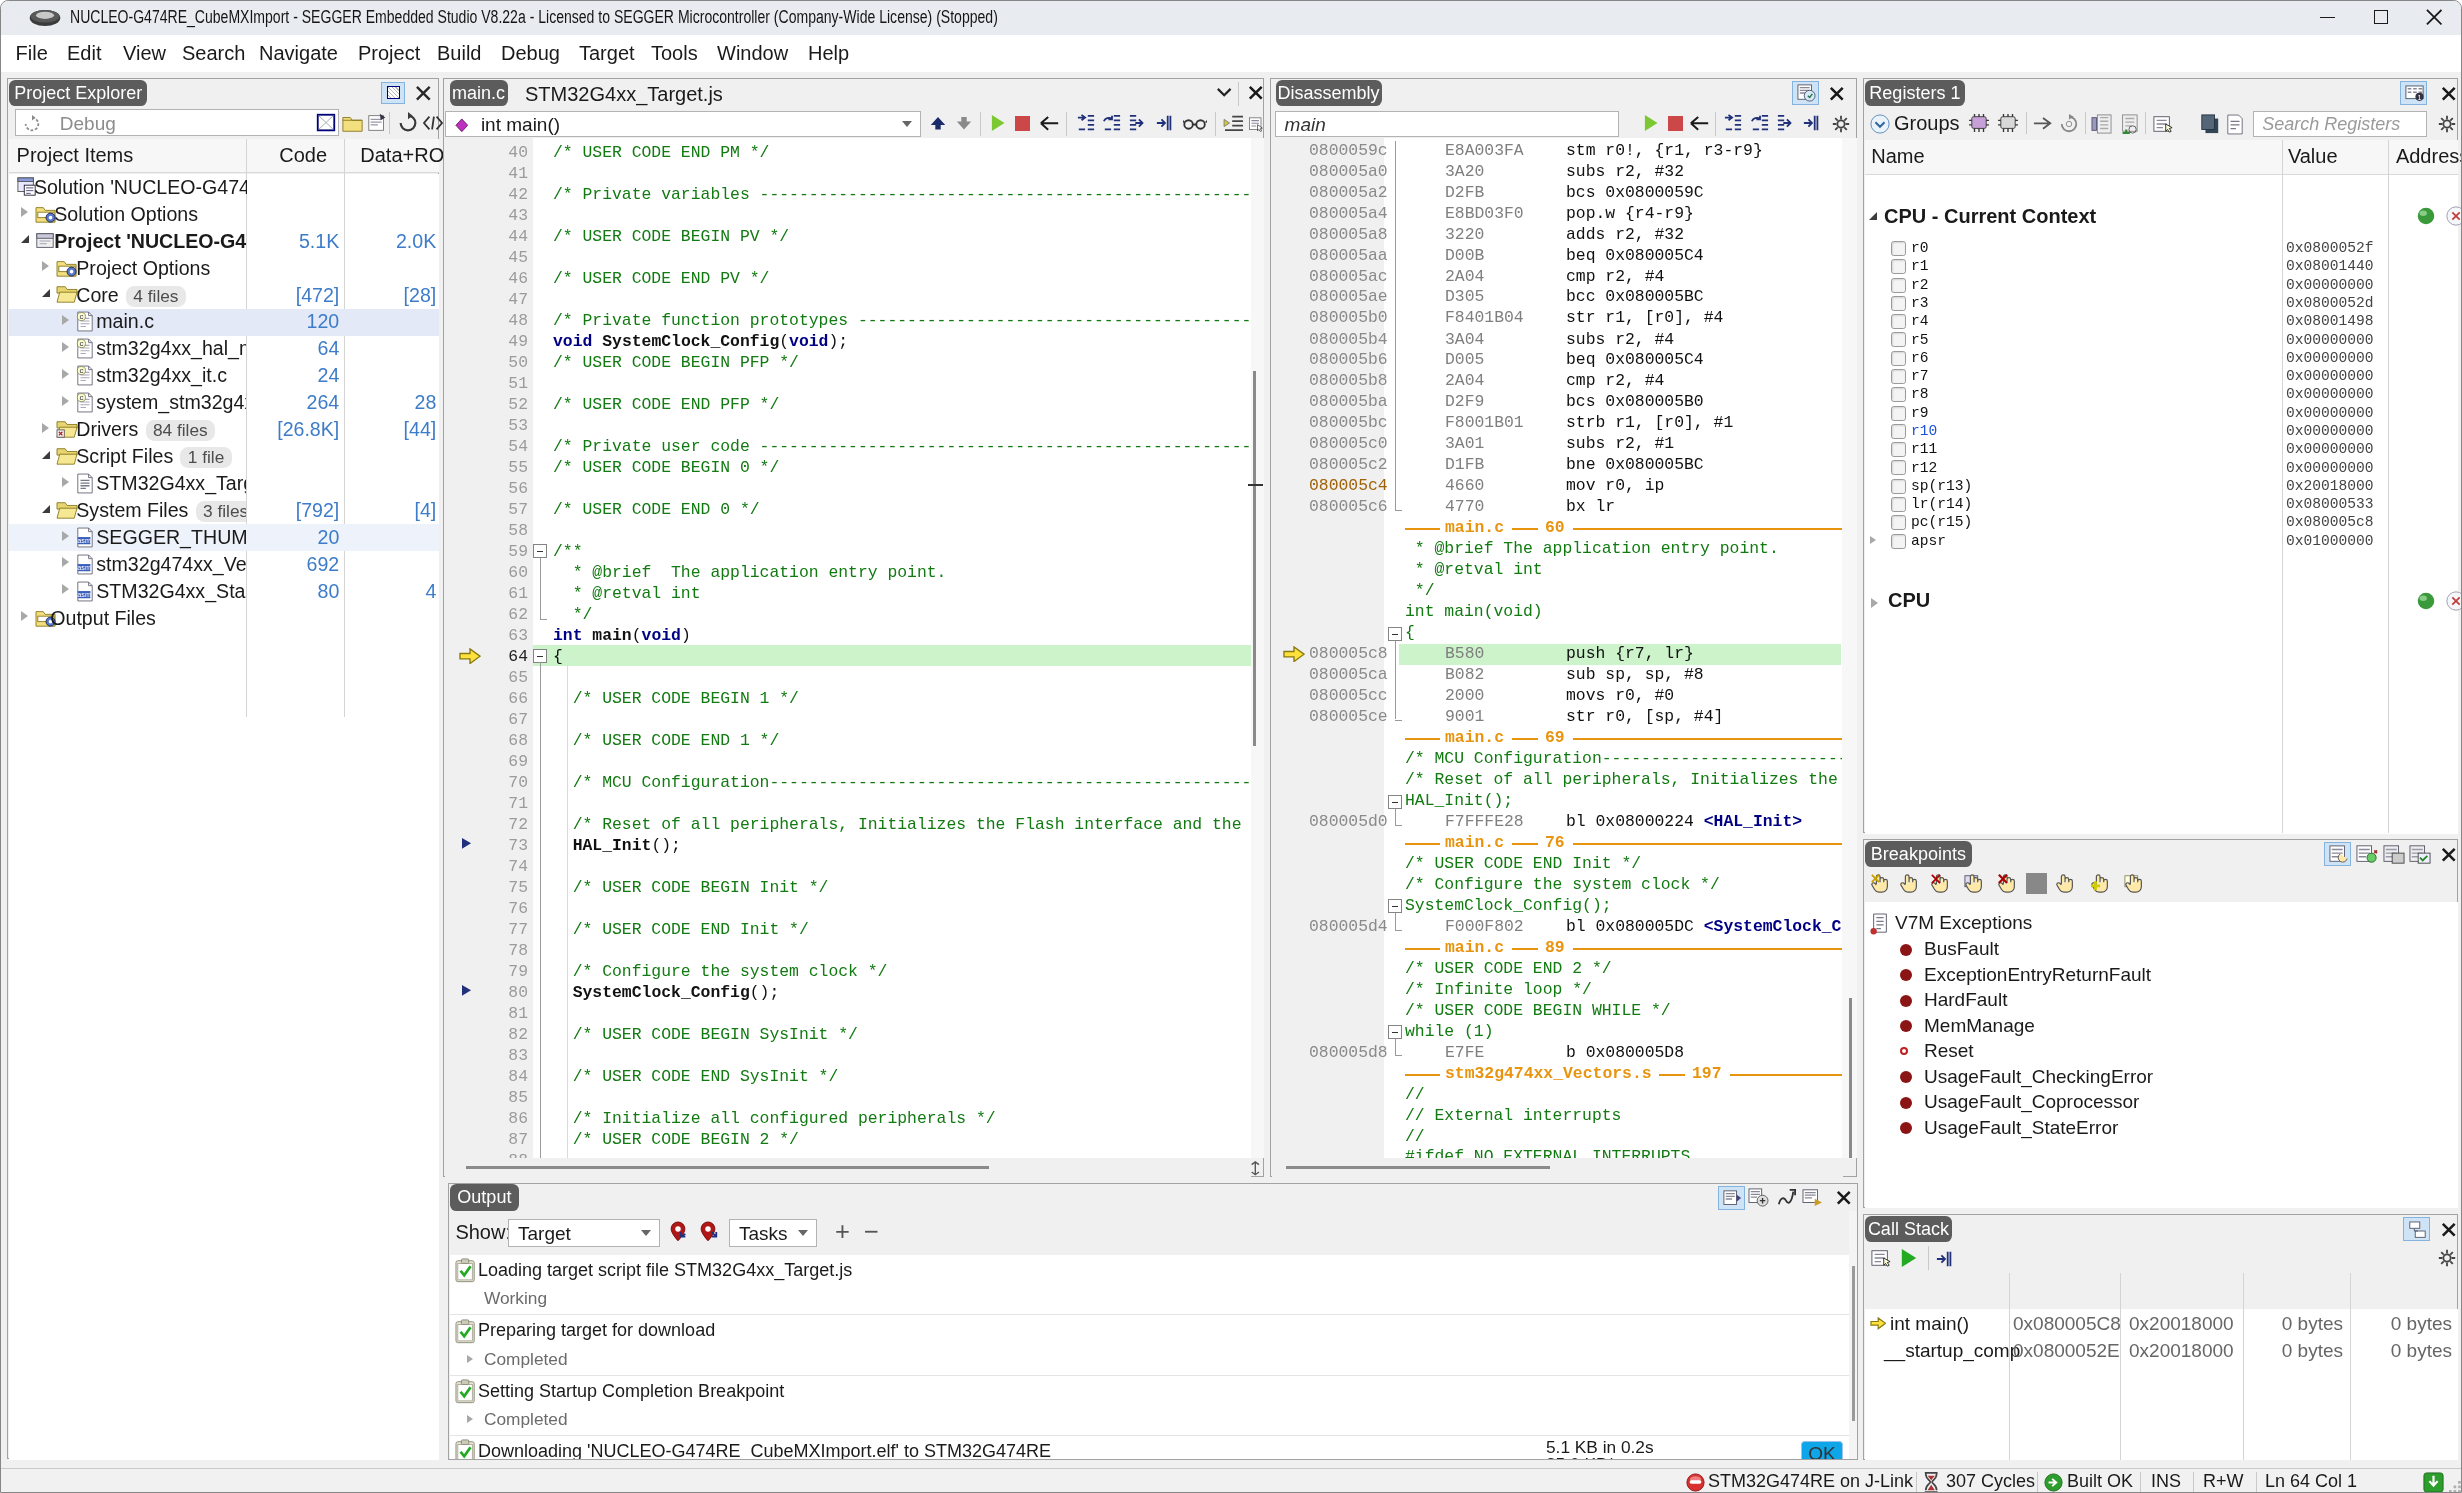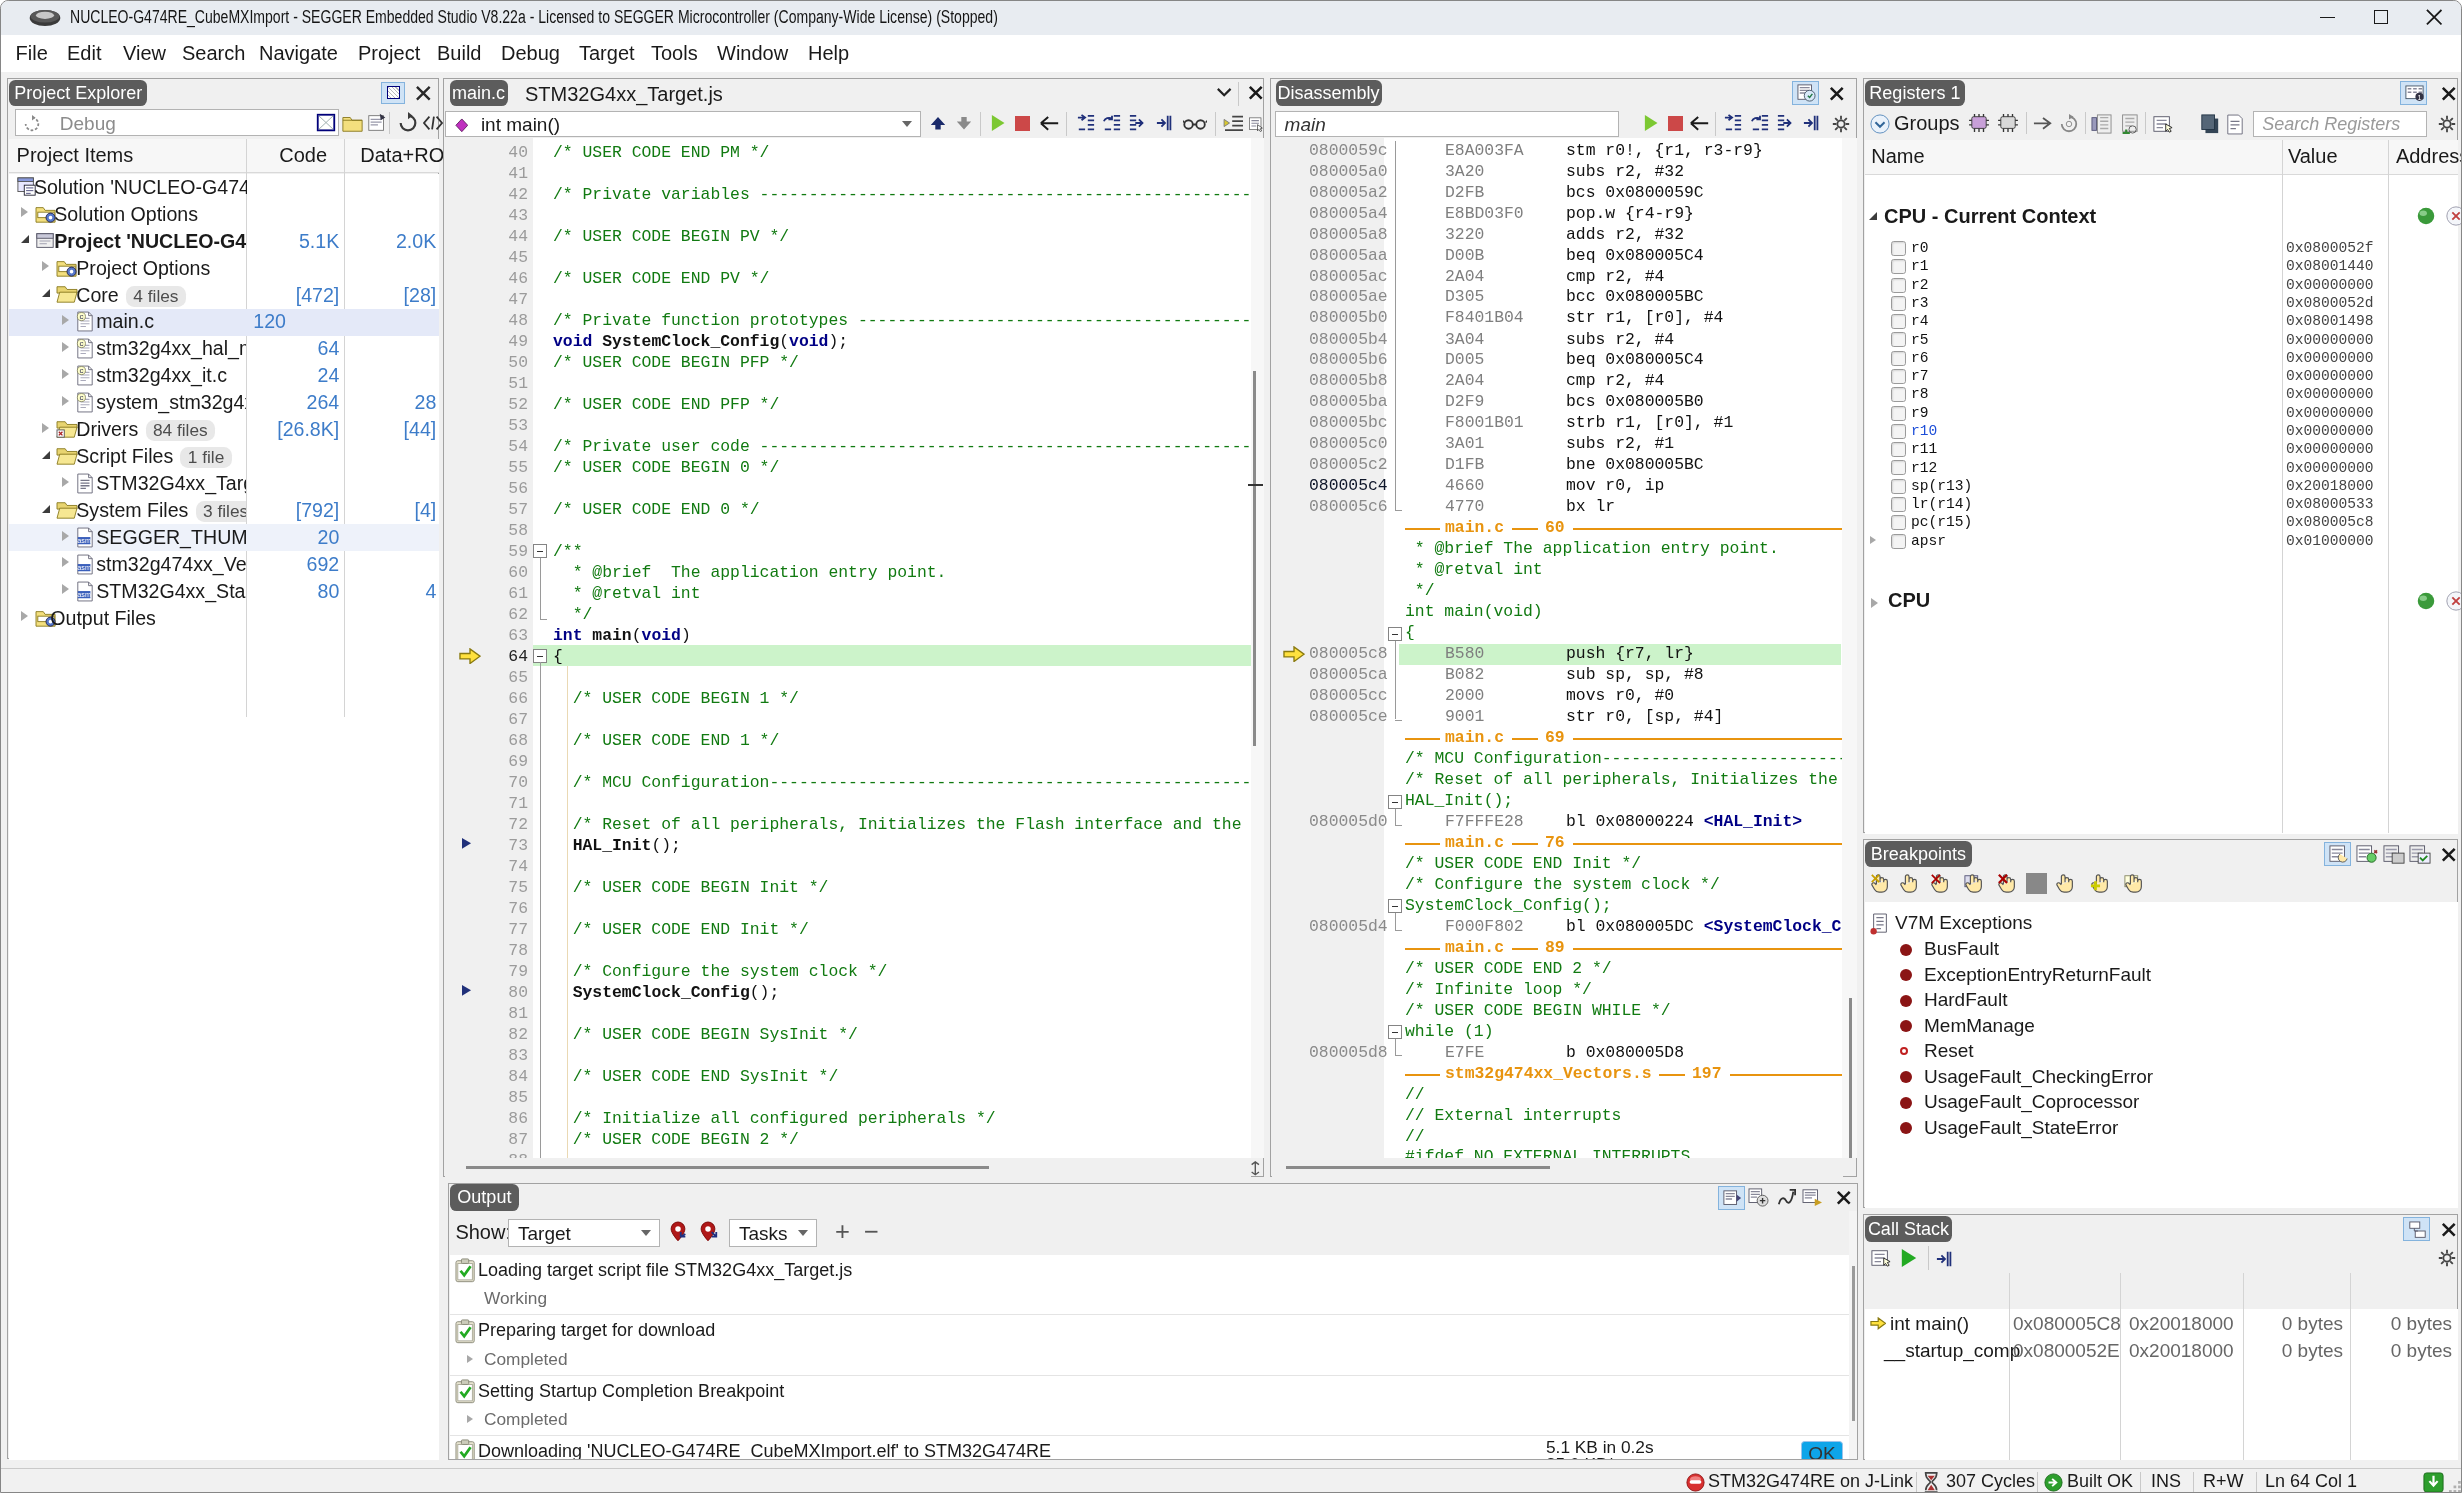--- a/index.html
+++ b/index.html
@@ -167,21 +167,21 @@
 <div class="abs" style="left:0;top:135px;width:430px;height:27px;background:#e4e9f8"></div>
 <div class="arrc" style="left:53px;top:141px"></div>
 <svg class="abs" style="left:67px;top:137px;font-size:21.5px" width="18" height="21" viewBox="0 0 20 23">
           <path d="M2 1 h12 l4 4 v17 H2 z" fill="#fff" stroke="#667"></path>
           <path d="M14 1 l0 4 4 0" fill="none" stroke="#667"></path>
           <path d="M5 8h10M5 11h10M5 14h10M5 17h6" stroke="#aab" stroke-width="1.2"></path>
           <circle cx="6" cy="6" r="4.5" fill="#ffffcc" stroke="#886"></circle>
           <text x="6" y="9" font-size="9" text-anchor="middle" fill="#335" font-family="Liberation Sans">c</text>
         </svg>
 <div class="abs" style="left:87px;top:136px;width:150px;overflow:hidden;white-space:nowrap;">main.c</div>
-<div class="abs num" style="left:244px;top:136px;width:86px;text-align:left">120</div>
+<div class="abs num" style="left:244px;top:136px;width:86px;text-align:right">120</div>
 <div class="arrc" style="left:53px;top:168px"></div>
 <svg class="abs" style="left:67px;top:164px;font-size:21.5px" width="18" height="21" viewBox="0 0 20 23">
           <path d="M2 1 h12 l4 4 v17 H2 z" fill="#fff" stroke="#667"></path>
           <path d="M14 1 l0 4 4 0" fill="none" stroke="#667"></path>
           <path d="M5 8h10M5 11h10M5 14h10M5 17h6" stroke="#aab" stroke-width="1.2"></path>
           <circle cx="6" cy="6" r="4.5" fill="#ffffcc" stroke="#886"></circle>
           <text x="6" y="9" font-size="9" text-anchor="middle" fill="#335" font-family="Liberation Sans">c</text>
         </svg>
 <div class="abs" style="left:87px;top:163px;width:150px;overflow:hidden;white-space:nowrap;">stm32g4xx_hal_msp</div>
 <div class="abs num" style="left:244px;top:163px;width:86px;text-align:right">64</div>
@@ -523,21 +523,21 @@
 <span class="abs mono" style="left:38px;top:190px;font-size:16.4px;color:#8a8a8a">080005ac</span>
 <span class="abs mono" style="left:38px;top:210px;font-size:16.4px;color:#8a8a8a">080005ae</span>
 <span class="abs mono" style="left:38px;top:231px;font-size:16.4px;color:#8a8a8a">080005b0</span>
 <span class="abs mono" style="left:38px;top:253px;font-size:16.4px;color:#8a8a8a">080005b4</span>
 <span class="abs mono" style="left:38px;top:273px;font-size:16.4px;color:#8a8a8a">080005b6</span>
 <span class="abs mono" style="left:38px;top:294px;font-size:16.4px;color:#8a8a8a">080005b8</span>
 <span class="abs mono" style="left:38px;top:315px;font-size:16.4px;color:#8a8a8a">080005ba</span>
 <span class="abs mono" style="left:38px;top:336px;font-size:16.4px;color:#8a8a8a">080005bc</span>
 <span class="abs mono" style="left:38px;top:357px;font-size:16.4px;color:#8a8a8a">080005c0</span>
 <span class="abs mono" style="left:38px;top:378px;font-size:16.4px;color:#8a8a8a">080005c2</span>
-<span class="abs mono" style="left:38px;top:399px;font-size:16.4px;color:#0f172a">080005c4</span>
+<span class="abs mono" style="left:38px;top:399px;font-size:16.4px;color:#a16207">080005c4</span>
 <span class="abs mono" style="left:38px;top:420px;font-size:16.4px;color:#8a8a8a">080005c6</span>
 <span class="abs mono" style="left:38px;top:567px;font-size:16.4px;color:#8a8a8a">080005c8</span>
 <span class="abs mono" style="left:38px;top:588px;font-size:16.4px;color:#8a8a8a">080005ca</span>
 <span class="abs mono" style="left:38px;top:609px;font-size:16.4px;color:#8a8a8a">080005cc</span>
 <span class="abs mono" style="left:38px;top:630px;font-size:16.4px;color:#8a8a8a">080005ce</span>
 <span class="abs mono" style="left:38px;top:735px;font-size:16.4px;color:#8a8a8a">080005d0</span>
 <span class="abs mono" style="left:38px;top:840px;font-size:16.4px;color:#8a8a8a">080005d4</span>
 <span class="abs mono" style="left:38px;top:966px;font-size:16.4px;color:#8a8a8a">080005d8</span>
   <div class="abs" style="left:124px;top:64px;width:0.9px;height:369px;background:#9a9a9a"></div>
         <div class="abs" style="left:124px;top:433px;width:7.3px;height:0.9px;background:#9a9a9a"></div>

